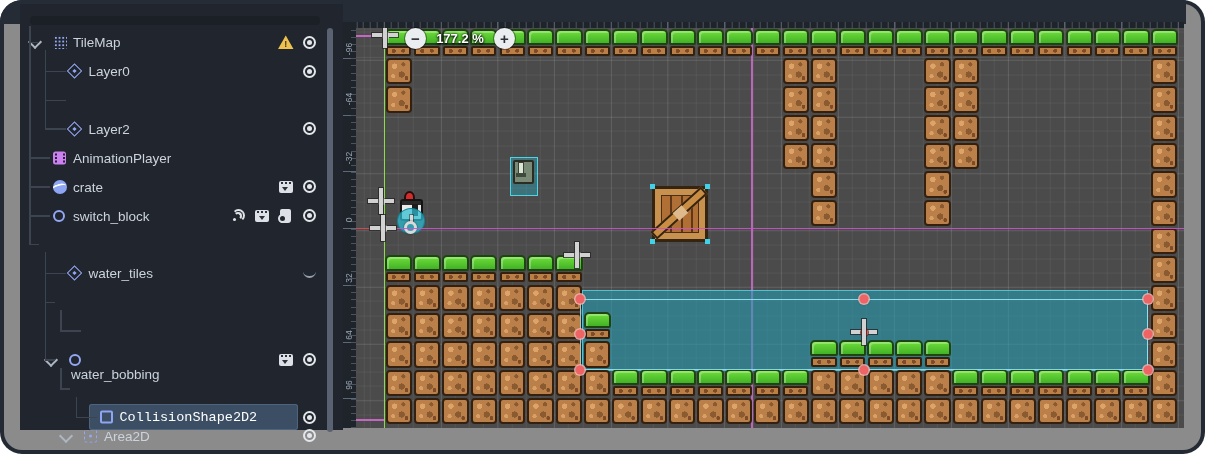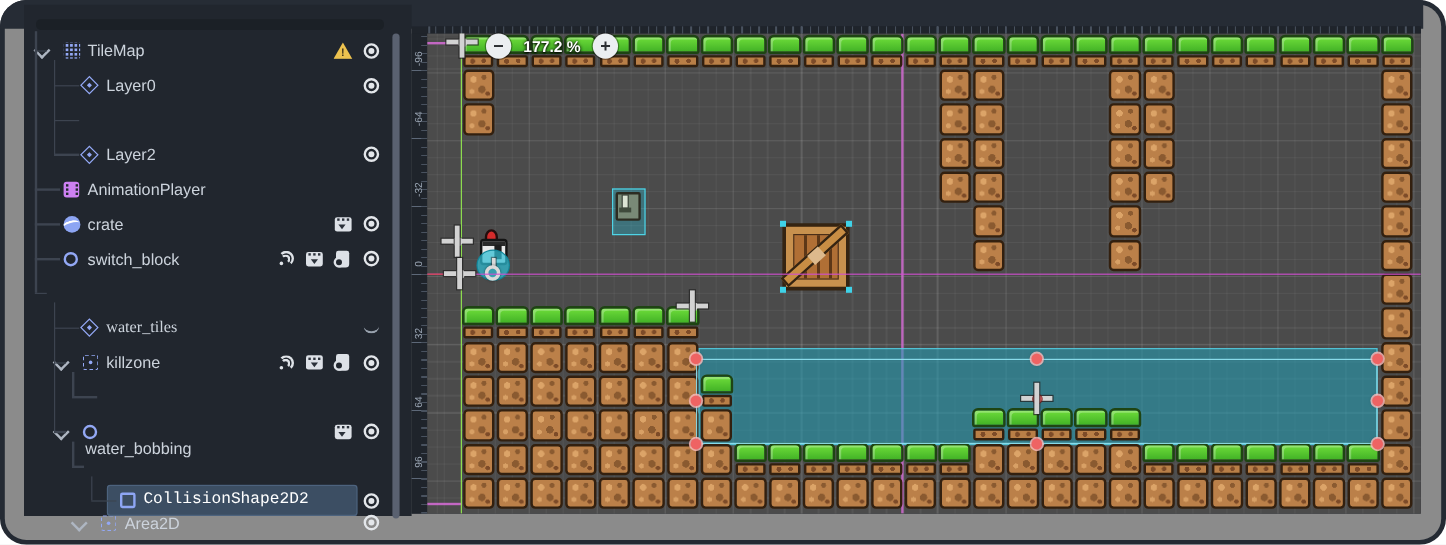--- a/index.html
+++ b/index.html
@@ -190,51 +190,30 @@
             </span>
             <span class="slot">
               <span class="ic i-signal">
                 <span class="arc2"></span>
               </span>
             </span>
           </div>
         </div>
         <div class="conn" style="left: 5px; top: 187.025px; width: 21px; height: 1.5px;"></div>
         <div class="conn" style="left: 5px; top: 215.875px; width: 10px; height: 1.5px;"></div>
-        <div class="trow" style="top: 230.8px; font-family: Liberation Serif, serif;">
+        <div class="trow" style="top: 230.8px;">
           <span class="ic i-layer" style="position: absolute; left: 44.5px; top: 50%; transform: translateY(-50%) rotate(45deg);"></span>
           <span class="label" style="left: 64.5px;">water_tiles</span>
           <div class="right-icons">
             <span class="slot">
               <span class="ic i-eye-closed"></span>
             </span>
           </div>
         </div>
         <div class="conn" style="left: 20.5px; top: 244.725px; width: 21px; height: 1.5px;"></div>
-        <div class="trow" style="top: 259.65px;">
-          <span class="ic i-chevron" style="position: absolute; left: 21.5px; top: 50%; margin-top: -5px;"></span>
-          <span class="ic i-area2d" style="position: absolute; left: 44.5px; top: 50%; transform: translateY(-50%);"></span>
-          <span class="label" style="left: 64.5px;">killzone</span>
-          <div class="right-icons">
-            <span class="slot">
-              <span class="ic i-eye"></span>
-            </span>
-            <span class="slot">
-              <span class="ic i-script"></span>
-            </span>
-            <span class="slot">
-              <span class="ic i-clapper"></span>
-            </span>
-            <span class="slot">
-              <span class="ic i-signal">
-                <span class="arc2"></span>
-              </span>
-            </span>
-          </div>
-        </div>
         <div class="conn" style="left: 20.5px; top: 273.575px; width: 10px; height: 1.5px;"></div>
         <div class="conn" style="left: 36px; top: 302.425px; width: 21px; height: 1.5px;"></div>
         <div class="trow" style="top: 317.35px;">
           <span class="ic i-chevron" style="position: absolute; left: 21.5px; top: 50%; margin-top: -5px;"></span>
           <span class="ic i-node2d" style="position: absolute; left: 44.5px; top: 50%; transform: translateY(-50%);"></span>
           <span class="label" style="left: 47px; margin-top: 14px;">water_bobbing</span>
           <div class="right-icons">
             <span class="slot">
               <span class="ic i-eye"></span>
             </span>

